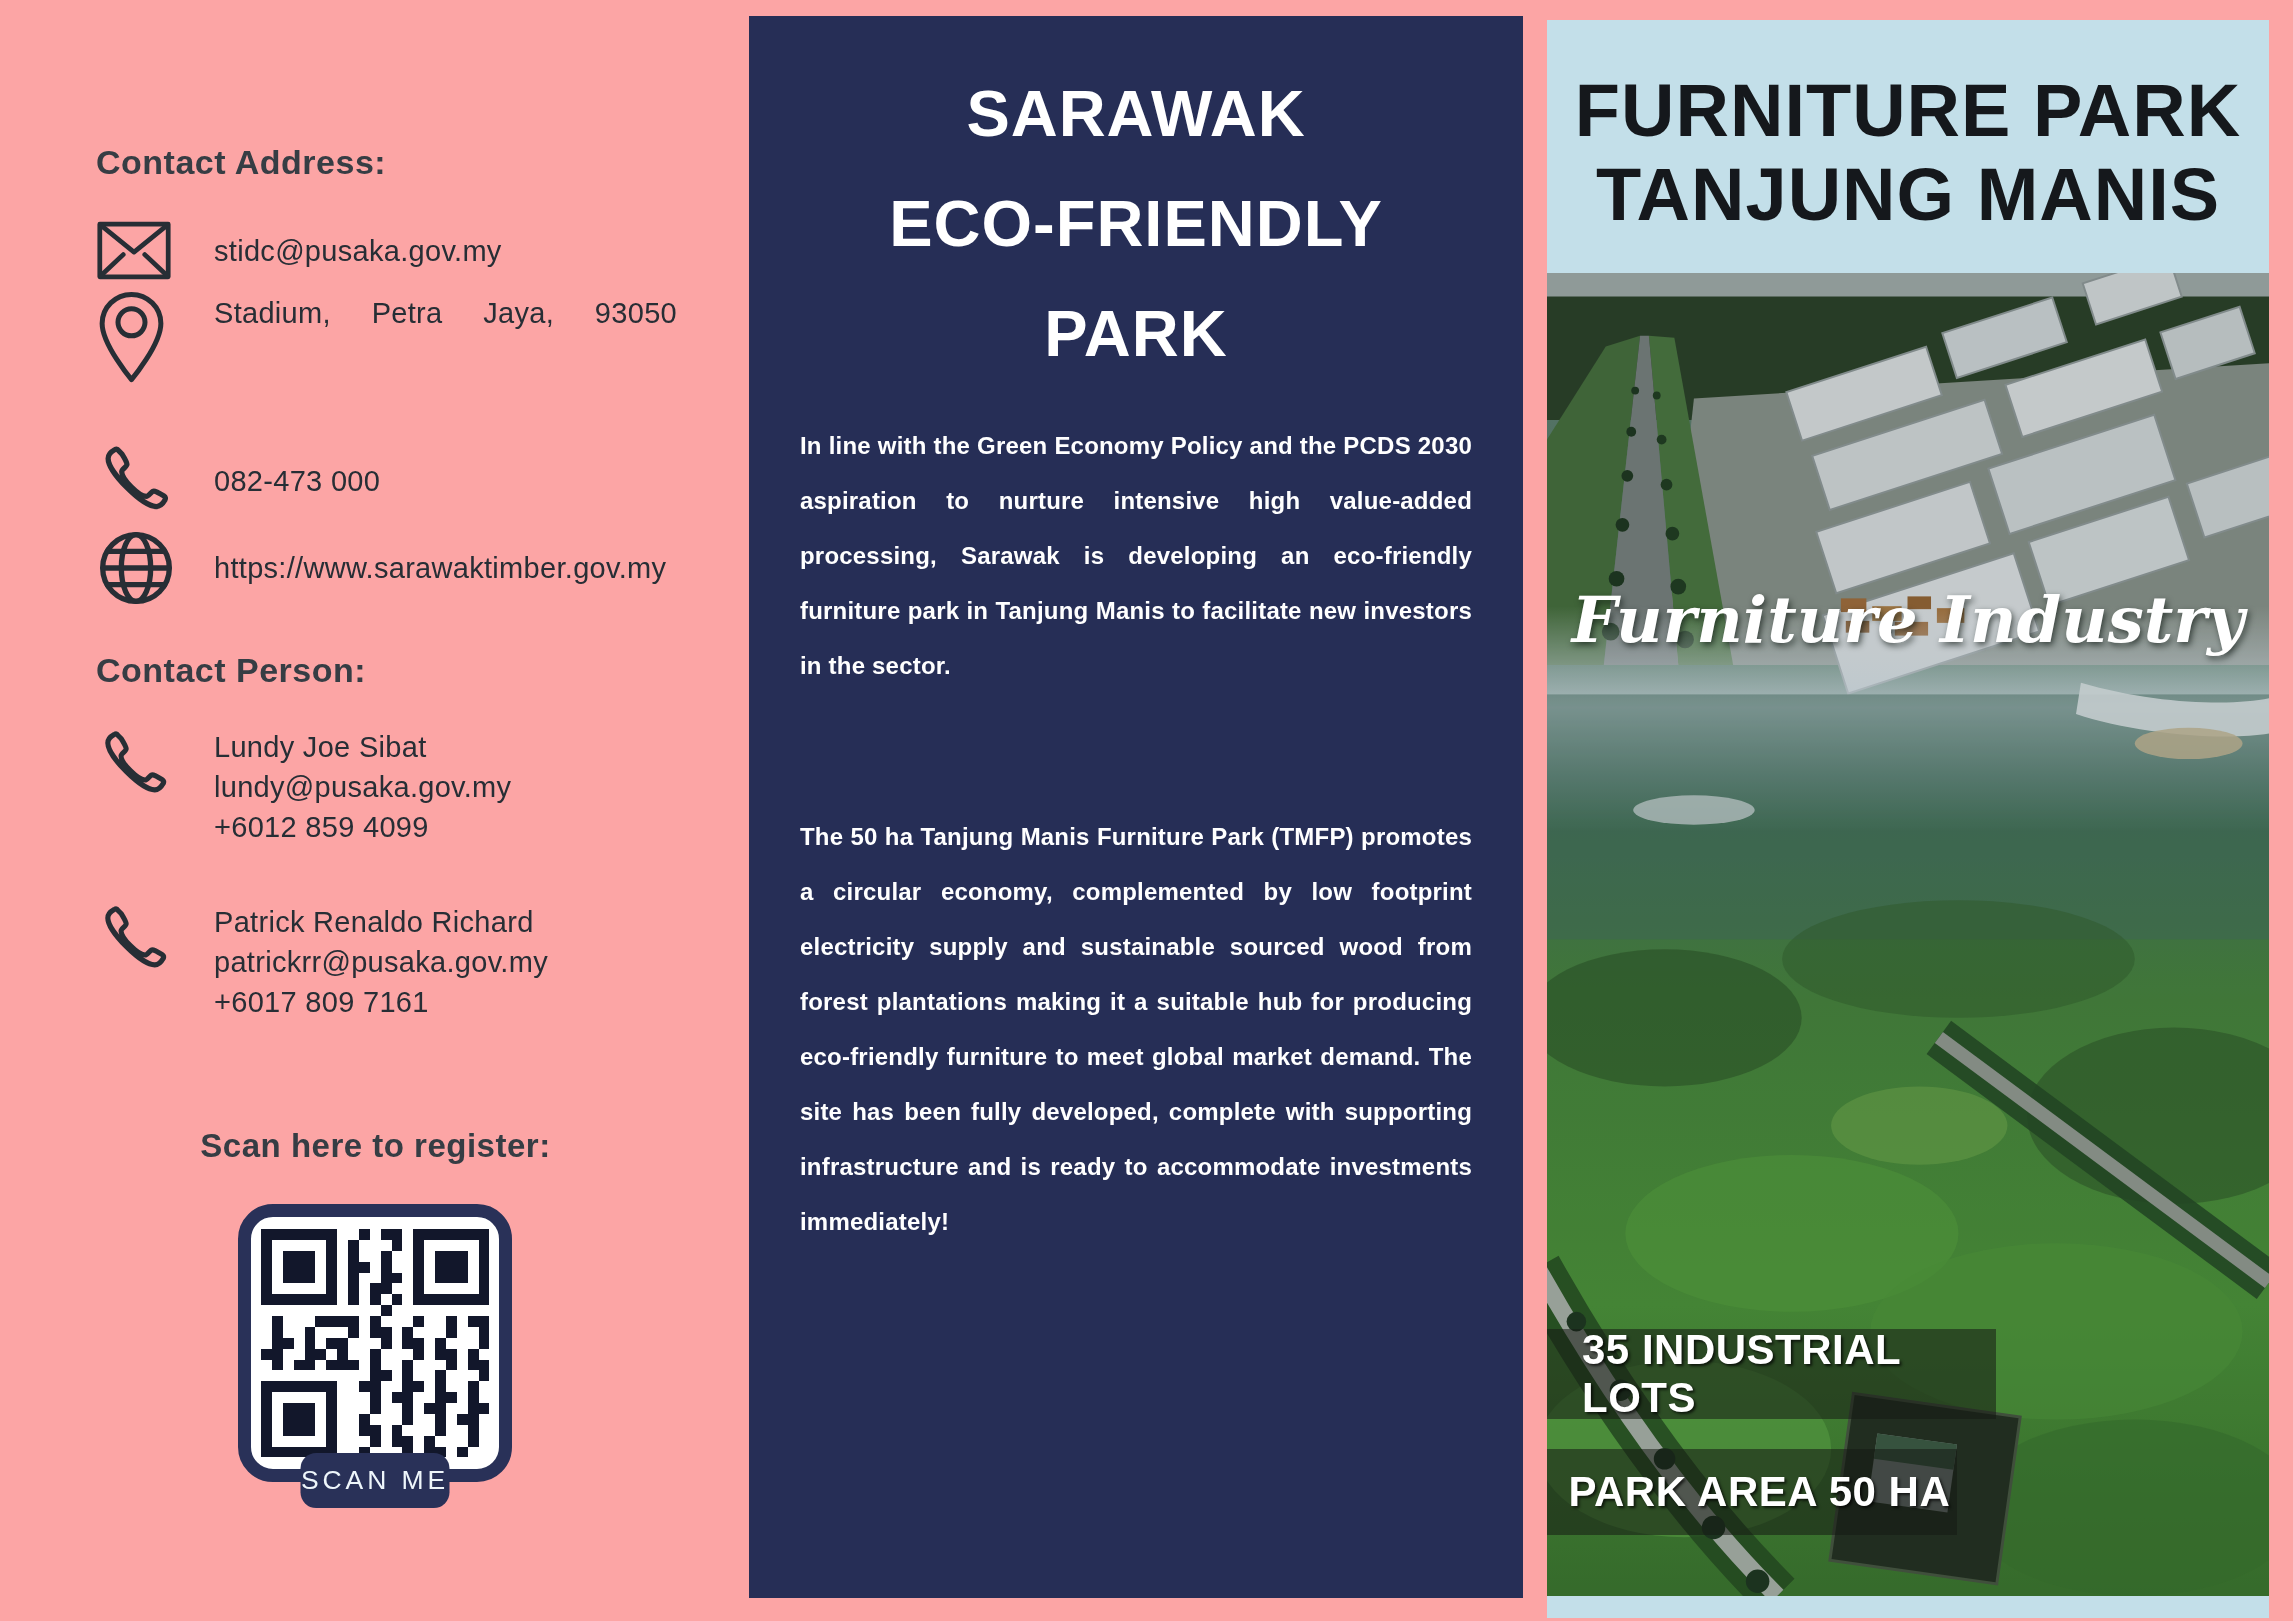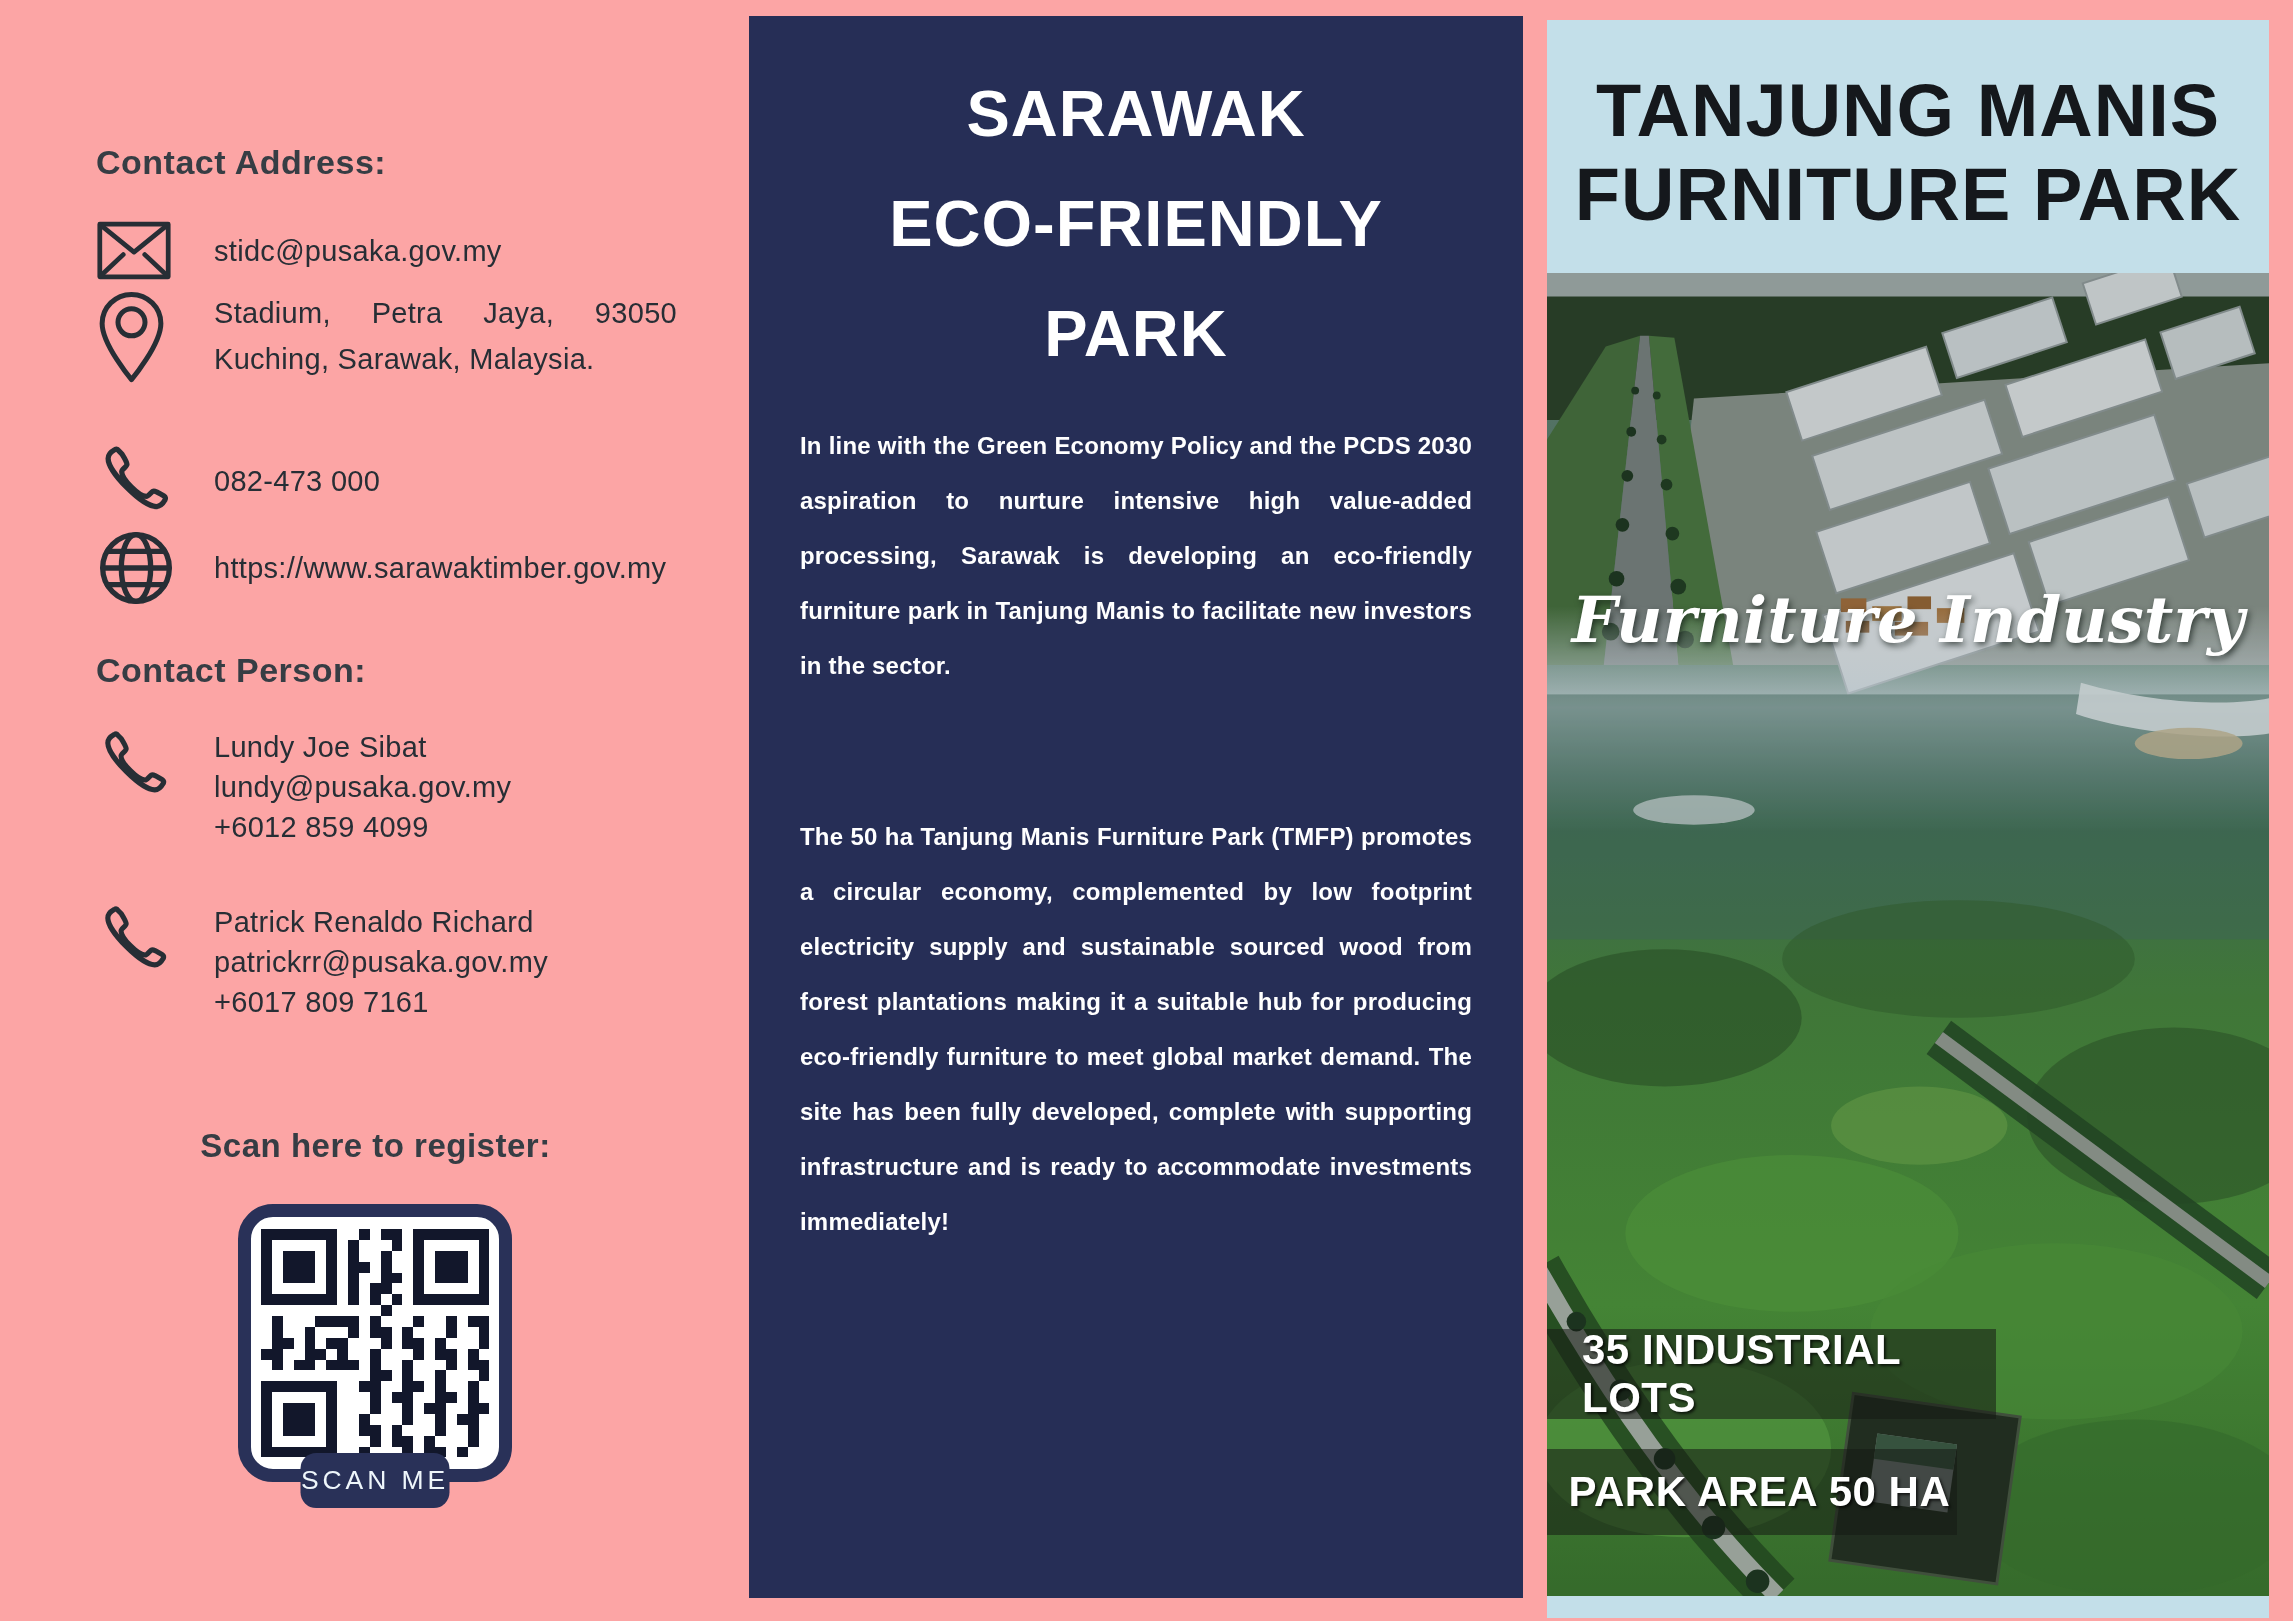--- a/index.html
+++ b/index.html
@@ -63,21 +63,20 @@
 
     <div class="row" style="top:290px">
       <span class="iconbox">
         <svg width="71" height="94" viewBox="0 0 24 32" fill="none" stroke="#272e35" stroke-width="1.7" stroke-linecap="round" stroke-linejoin="round">
           <path d="M12 1.5c-5.5 0-10 4.4-10 9.9 0 7.2 10 19.1 10 19.1s10-11.9 10-19.1c0-5.5-4.5-9.9-10-9.9z"></path>
           <circle cx="12" cy="11" r="4.6"></circle>
         </svg>
       </span>
       <div class="rowtext addr">
         <span class="just">Stadium, Petra Jaya, 93050</span>
-        <span>Kuching, Sarawak, Malaysia.</span>
       </div>
     </div>
 
     <div class="row vcenter" style="top:439px;height:84px">
       <span class="iconbox">
         <svg width="78" height="78" viewBox="0 0 24 24" fill="none" stroke="#272e35" stroke-width="1.7" stroke-linecap="round" stroke-linejoin="round">
           <path d="M7.9 3.6c.5.8 1.6 2.6 1.6 3.3 0 .8-1.7 1.6-1.7 2.4 0 1.5 2.1 3.9 3.1 4.9 1 1 3.4 3.1 4.9 3.1.8 0 1.6-1.7 2.4-1.7.7 0 2.5 1.1 3.3 1.6.5.3.6.8.3 1.3-.5.9-1.6 2.1-2.8 2.1C14.5 20.6 3.4 9.5 3.4 5c0-1.2 1.2-2.3 2.1-2.8.5-.3 1-.2 1.3.3z" transform="translate(0.5,0.3) scale(0.95)"></path>
         </svg>
       </span>
       <span class="rowtext">082-473 000</span>
@@ -256,22 +255,22 @@
     <h1 class="mid-title">
       <div>SARAWAK</div>
       <div>ECO-FRIENDLY PARK</div>
     </h1>
     <p class="mid-para p1">In line with the Green Economy Policy and the PCDS 2030 aspiration to nurture intensive high value-added processing, Sarawak is developing an eco-friendly furniture park in Tanjung Manis to facilitate new investors in the sector.</p>
     <p class="mid-para p2">The 50 ha Tanjung Manis Furniture Park (TMFP) promotes a circular economy, complemented by low footprint electricity supply and sustainable sourced wood from forest plantations making it a suitable hub for producing eco-friendly furniture to meet global market demand. The site has been fully developed, complete with supporting infrastructure and is ready to accommodate investments immediately!</p>
   </section>
 
   <section class="panel-right">
     <h1 class="right-title">
+      <div>FURNITURE PARK</div>
       <div>TANJUNG MANIS</div>
-      <div>FURNITURE PARK</div>
     </h1>
 
     <div class="photo">
       <svg class="art" viewBox="0 0 737 1350" preserveAspectRatio="none">
         <defs>
           <linearGradient id="forestG" x1="0" y1="0" x2="0" y2="1">
             <stop offset="0" stop-color="#6c8a78"></stop>
             <stop offset="0.38" stop-color="#47795c"></stop>
             <stop offset="0.55" stop-color="#4a8a3c"></stop>
             <stop offset="0.78" stop-color="#4f9a38"></stop>

